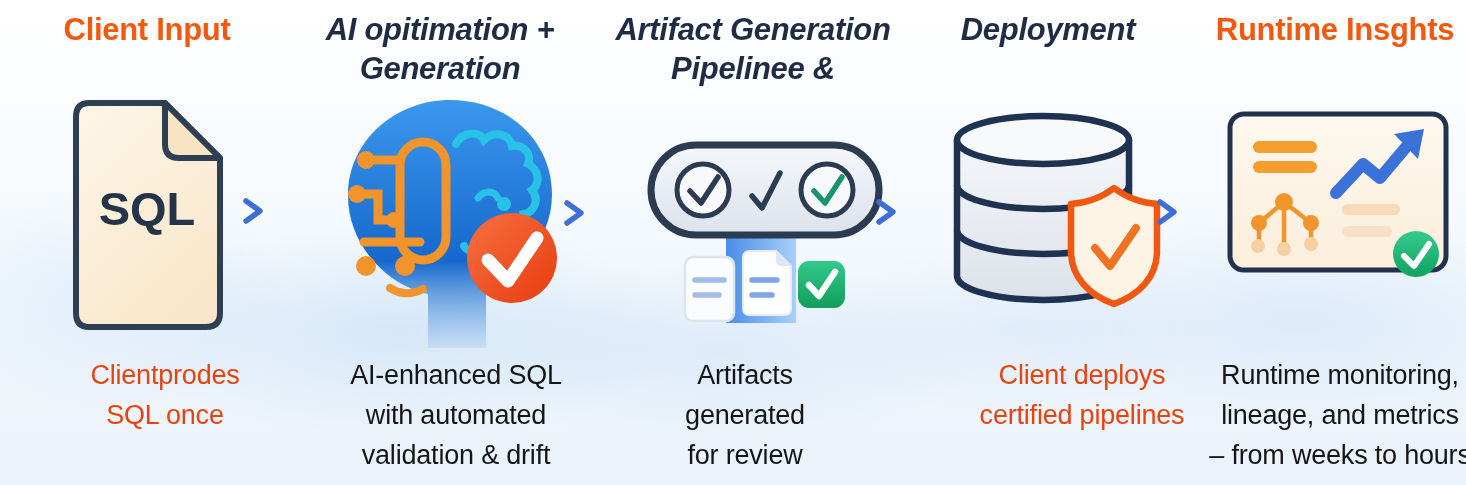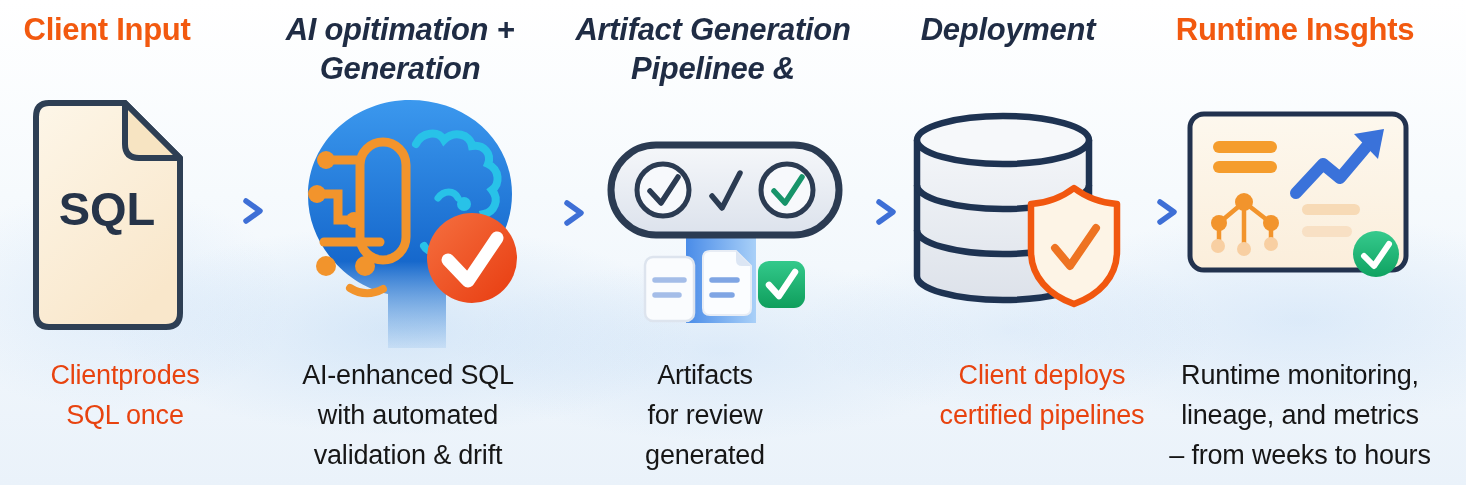--- a/index.html
+++ b/index.html
@@ -9,21 +9,21 @@
     overflow:hidden;
     font-family:"Liberation Sans",sans-serif;
     background:
       radial-gradient(ellipse 420px 150px at 400px 330px, rgba(160,200,240,.34), transparent 70%),
       radial-gradient(ellipse 380px 130px at 720px 350px, rgba(170,205,242,.28), transparent 70%),
       radial-gradient(ellipse 300px 120px at 1010px 330px, rgba(170,205,242,.22), transparent 70%),
       radial-gradient(ellipse 430px 150px at 1300px 320px, rgba(172,206,243,.30), transparent 70%),
       radial-gradient(ellipse 260px 160px at 110px 300px, rgba(175,208,244,.25), transparent 70%),
       linear-gradient(180deg,#ffffff 0%,#f6fafd 40%,#eaf2fa 100%);
   }
-  .stage{position:absolute;inset:0;}
+  .stage{position:absolute;inset:0;margin-left:40px;}
   .title{position:absolute;top:10px;font-weight:700;font-size:31px;line-height:39px;
          text-align:center;letter-spacing:-.3px;}
   .caption{position:absolute;top:355px;font-size:27px;line-height:40px;
            text-align:center;letter-spacing:-.2px;}
   .t-orange{color:#f2590f;}
   .t-navy{color:#1f2c44;font-style:italic;}
   .c-orange{color:#e8430f;}
   .c-dark{color:#161616;}
   .icon{position:absolute;}
   .arrow{position:absolute;}
@@ -87,21 +87,21 @@
           <circle cx="77" cy="174" r="10"></circle>
       </g>
       <g stroke="#28c2e8" stroke-width="8" stroke-linecap="round" fill="none">
         <path d="M128 52 C134 40 150 38 156 48 C166 38 182 42 184 54 C196 52 204 62 200 72 C212 78 212 92 204 98 C212 108 206 120 196 122 C200 134 190 144 180 140 C180 152 168 158 158 152 C154 162 140 162 136 154"></path>
         <path d="M150 106 C156 98 166 98 170 106" stroke-width="7"></path>
       </g>
       <circle cx="176" cy="112" r="7" fill="#28c2e8"></circle>
       <circle cx="184" cy="166" r="45" fill="url(#redGrad)"></circle>
       <path d="M160 168 L180 189 L209 146" stroke="#ffffff" stroke-width="13" stroke-linecap="round" stroke-linejoin="round" fill="none"></path>
     </svg>
-    <div class="caption c-dark" style="left:248px;width:320px;">
+    <div class="caption c-dark" style="left:256px;width:320px;">
       <div>AI-enhanced SQL</div>
       <div>with automated</div>
       <div>validation &amp; drift</div>
     </div>
   </section>
 
   <section class="stage">
     <div class="title t-navy" style="left:523px;width:380px;">
       <div>Artifact Generation</div>
       <div>Pipelinee &amp;</div>
@@ -137,22 +137,22 @@
         <path d="M130 111 V120 Q130 126 136 126 H145 Z" fill="#dce6f4"></path>
         <path d="M106 140 H131 M106 155 H126" stroke="#7fa5e4" stroke-width="5.5" stroke-linecap="round" fill="none"></path>
       </g>
       <g>
         <rect x="152" y="121" width="47" height="47" rx="11" fill="url(#greenGrad)"></rect>
         <path d="M163 145 L173 156 L189 132" stroke="#ffffff" stroke-width="6.5" stroke-linecap="round" stroke-linejoin="round" fill="none"></path>
       </g>
     </svg>
     <div class="caption c-dark" style="left:555px;width:300px;">
       <div>Artifacts</div>
+      <div>generated</div>
       <div>for review</div>
-      <div>generated</div>
     </div>
   </section>
 
   <section class="stage">
     <div class="title t-navy" style="left:858px;width:300px;">
       <div>Deployment</div>
     </div>
     <svg class="icon" style="left:912px;top:110px;" width="215" height="200" viewBox="0 0 215 200">
       <defs>
         <linearGradient id="dbGrad" x1="0" y1="0" x2="0" y2="1">

